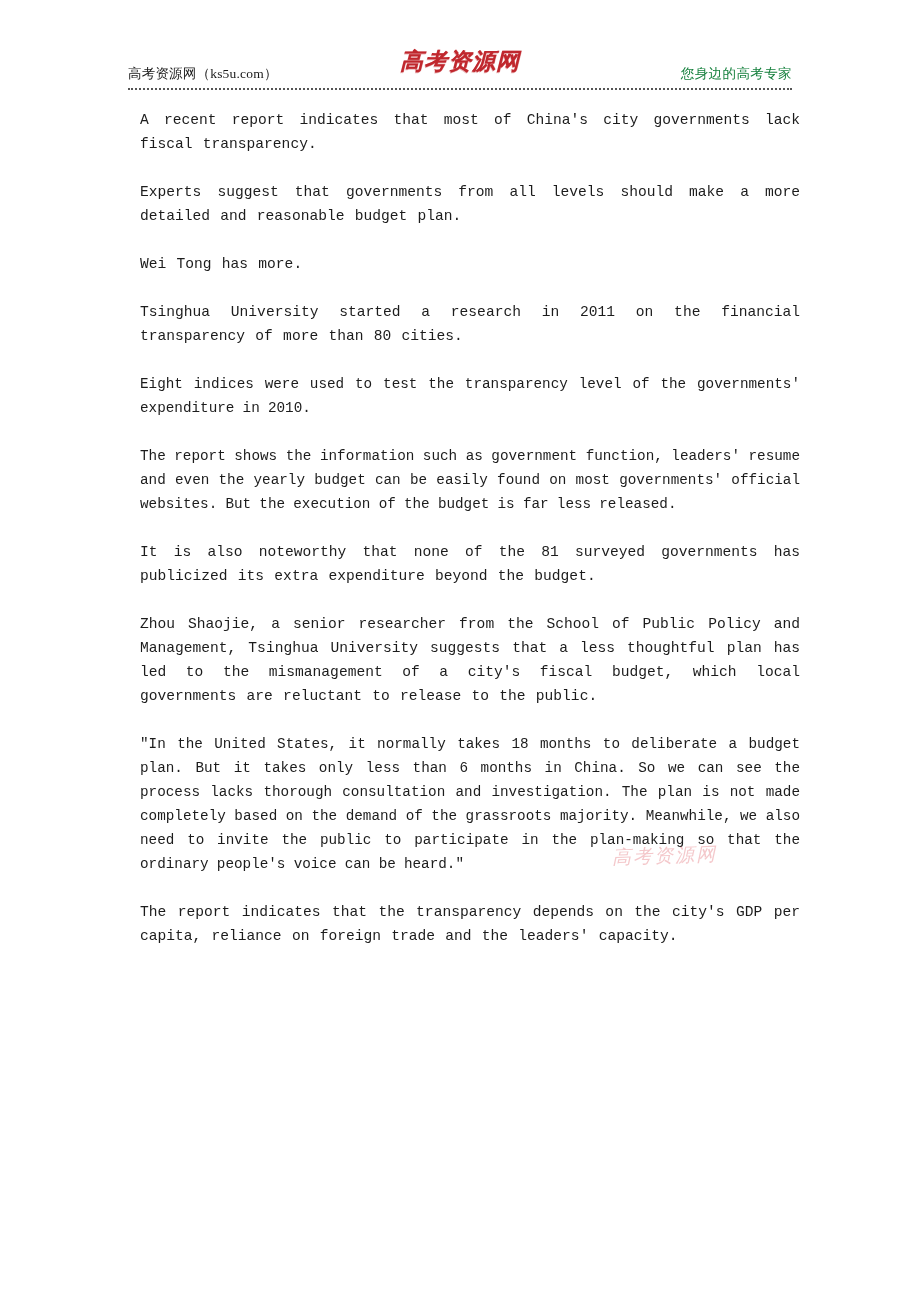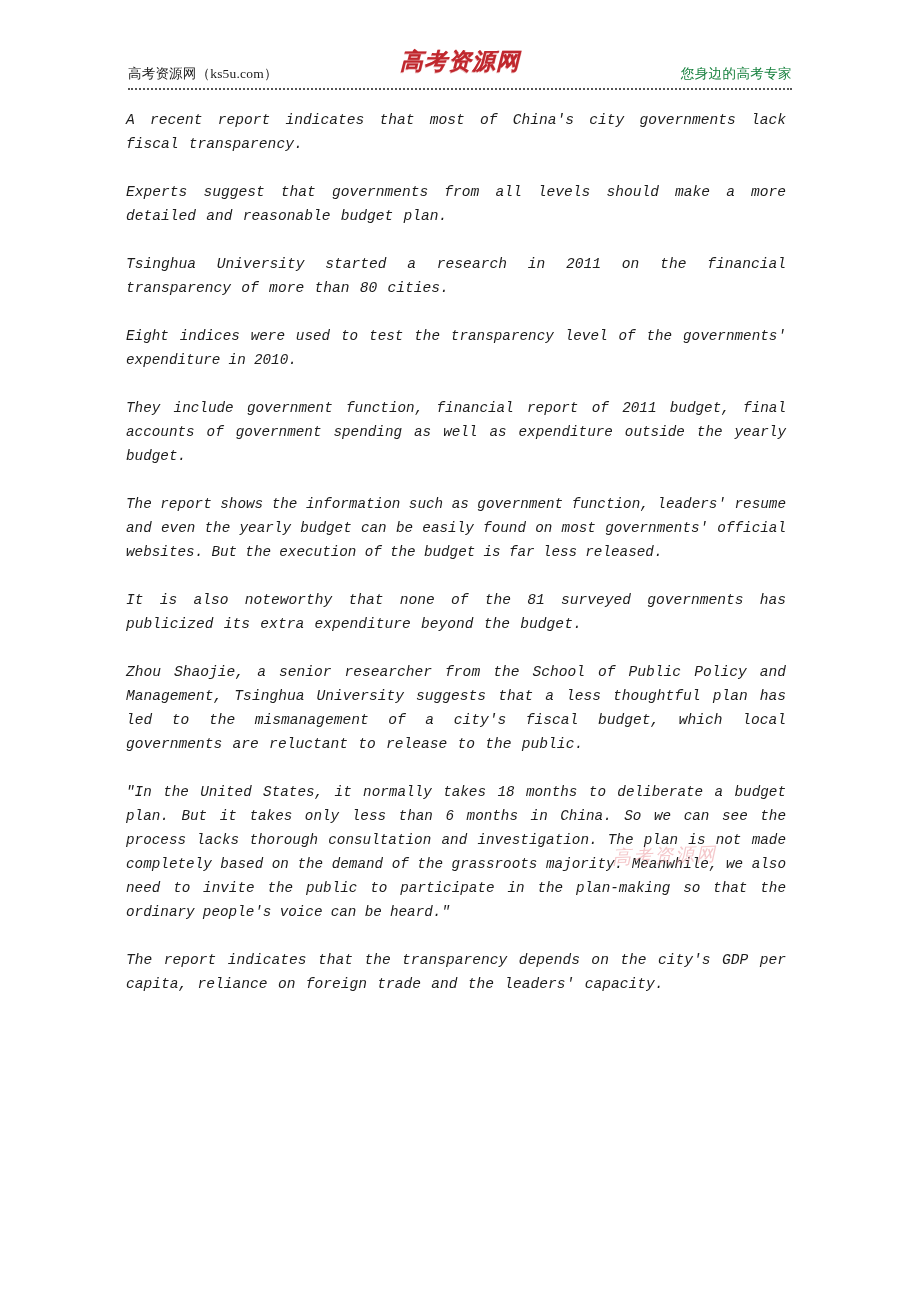--- a/index.html
+++ b/index.html
@@ -65,24 +65,23 @@
     font-size: 13.5px;
     color: #15803d;
     white-space: nowrap;
     letter-spacing: 0.4px;
     text-align: right;
   }
 
   
   .doc-body {
     position: absolute;
-    left: 126px;
+    left: 140px;
     top: 108px;
     width: 660px;
-    font-style: italic;
   }
   .para {
     margin: 0 0 24px 0;
     font-family: "Liberation Mono", "DejaVu Sans Mono", monospace;
     font-size: 14.6px;
     line-height: 24px;
     color: #1c1c1c;
     text-align: justify;
     text-justify: inter-word;
     letter-spacing: 0px;
@@ -148,23 +147,23 @@
 
   <div class="page-header">
     <div class="header-left">高考资源网（ks5u.com）</div>
     <div class="header-logo">高考资源网</div>
     <div class="header-right">您身边的高考专家</div>
   </div>
 
   <div class="doc-body">
     <p class="para loose">A recent report indicates that most of China's city governments lack fiscal transparency.</p>
     <p class="para loose">Experts suggest that governments from all levels should make a more detailed and reasonable budget plan.</p>
+    <p class="para loose">Wei Tong has more.</p>
     <p class="para loose">Tsinghua University started a research in 2011 on the financial transparency of more than 80 cities.</p>
     <p class="para tight">Eight indices were used to test the transparency level of the governments' expenditure in 2010.</p>
-    <p class="para tight">They include government function, financial report of 2011 budget, final accounts of government spending as well as expenditure outside the yearly budget.</p>
     <p class="para tight">The report shows the information such as government function, leaders' resume and even the yearly budget can be easily found on most governments' official websites. But the execution of the budget is far less released.</p>
     <p class="para loose">It is also noteworthy that none of the 81 surveyed governments has publicized its extra expenditure beyond the budget.</p>
     <p class="para loose">Zhou Shaojie, a senior researcher from the School of Public Policy and Management, Tsinghua University suggests that a less thoughtful plan has led to the mismanagement of a city's fiscal budget, which local governments are reluctant to release to the public.</p>
     <p class="para tight">"In the United States, it normally takes 18 months to deliberate a budget plan. But it takes only less than 6 months in China. So we can see the process lacks thorough consultation and investigation. The plan is not made completely based on the demand of the grassroots majority. Meanwhile, we also need to invite the public to participate in the plan-making so that the ordinary people's voice can be heard."</p>
     <p class="para loose">The report indicates that the transparency depends on the city's GDP per capita, reliance on foreign trade and the leaders' capacity.</p>
   </div>
 
   <div class="watermark">高考资源网</div>
 
   <div class="page-footer">

